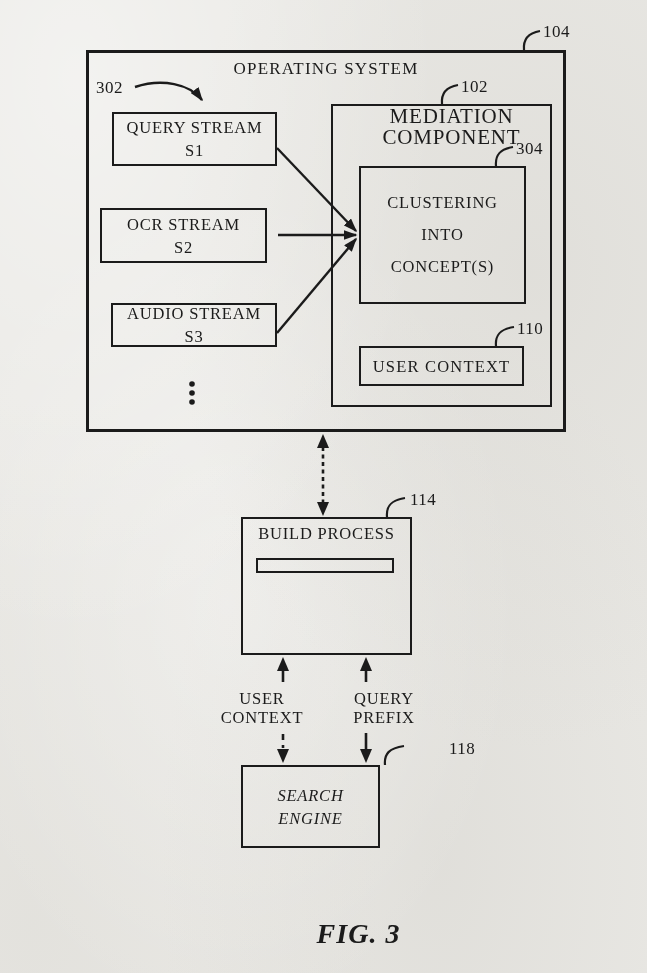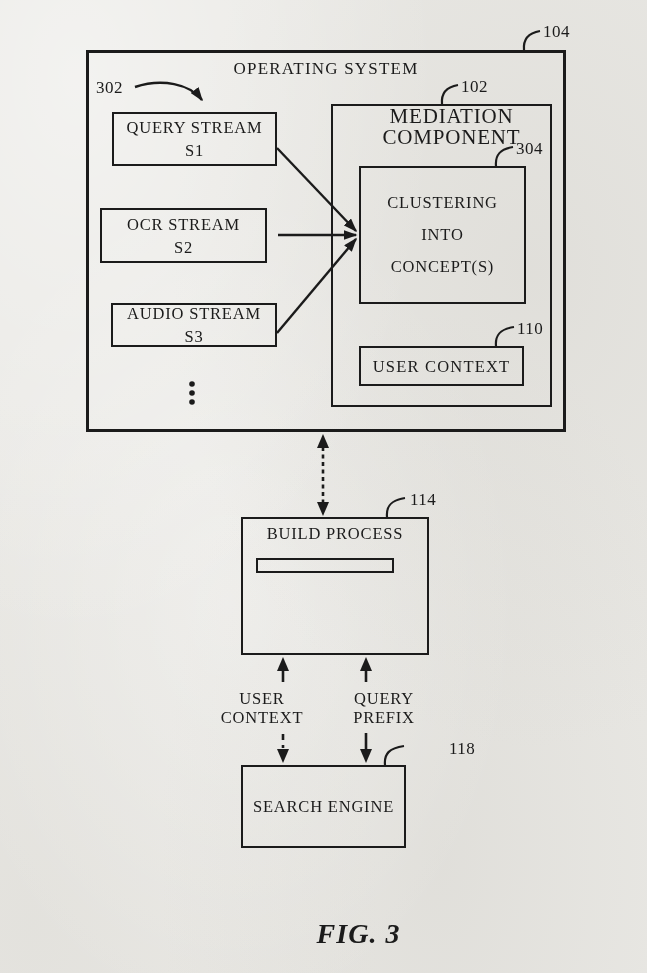--- a/index.html
+++ b/index.html
@@ -126,26 +126,26 @@
   <div class="box" style="left:359px; top:166px; width:167px; height:138px; line-height:32px;font-family:Liberation Serif, serif;">
     <span>CLUSTERING
 INTO
 CONCEPT(S)</span>
   </div>
 
   <div class="box" style="left:359px; top:346px; width:165px; height:40px; letter-spacing:1.2px;">
     <span>USER CONTEXT</span>
   </div>
 
-  <div class="box" style="left:241px; top:517px; width:188px; height:138px;">
+  <div class="box" style="left:241px; top:517px; width:171px; height:138px;">
     <div class="box-label-top build-title">BUILD PROCESS</div>
   </div>
   <div class="inner-bar" style="left:256px; top:558px; width:138px; height:15px;"></div>
 
-  <div class="box" style="left:241px; top:765px; width:165px; height:83px;">
+  <div class="box" style="left:241px; top:765px; width:139px; height:83px;font-style:italic;">
     <span>SEARCH ENGINE</span>
   </div>
 
   <div class="ref" style="left:543px; top:22px;">104</div>
   <div class="ref" style="left:96px;  top:78px;">302</div>
   <div class="ref" style="left:461px; top:77px;">102</div>
   <div class="ref" style="left:516px; top:139px;">304</div>
   <div class="ref" style="left:517px; top:319px;">110</div>
   <div class="ref" style="left:410px; top:490px;">114</div>
   <div class="ref" style="left:409px; top:739px;margin-left:40px;">118</div>

